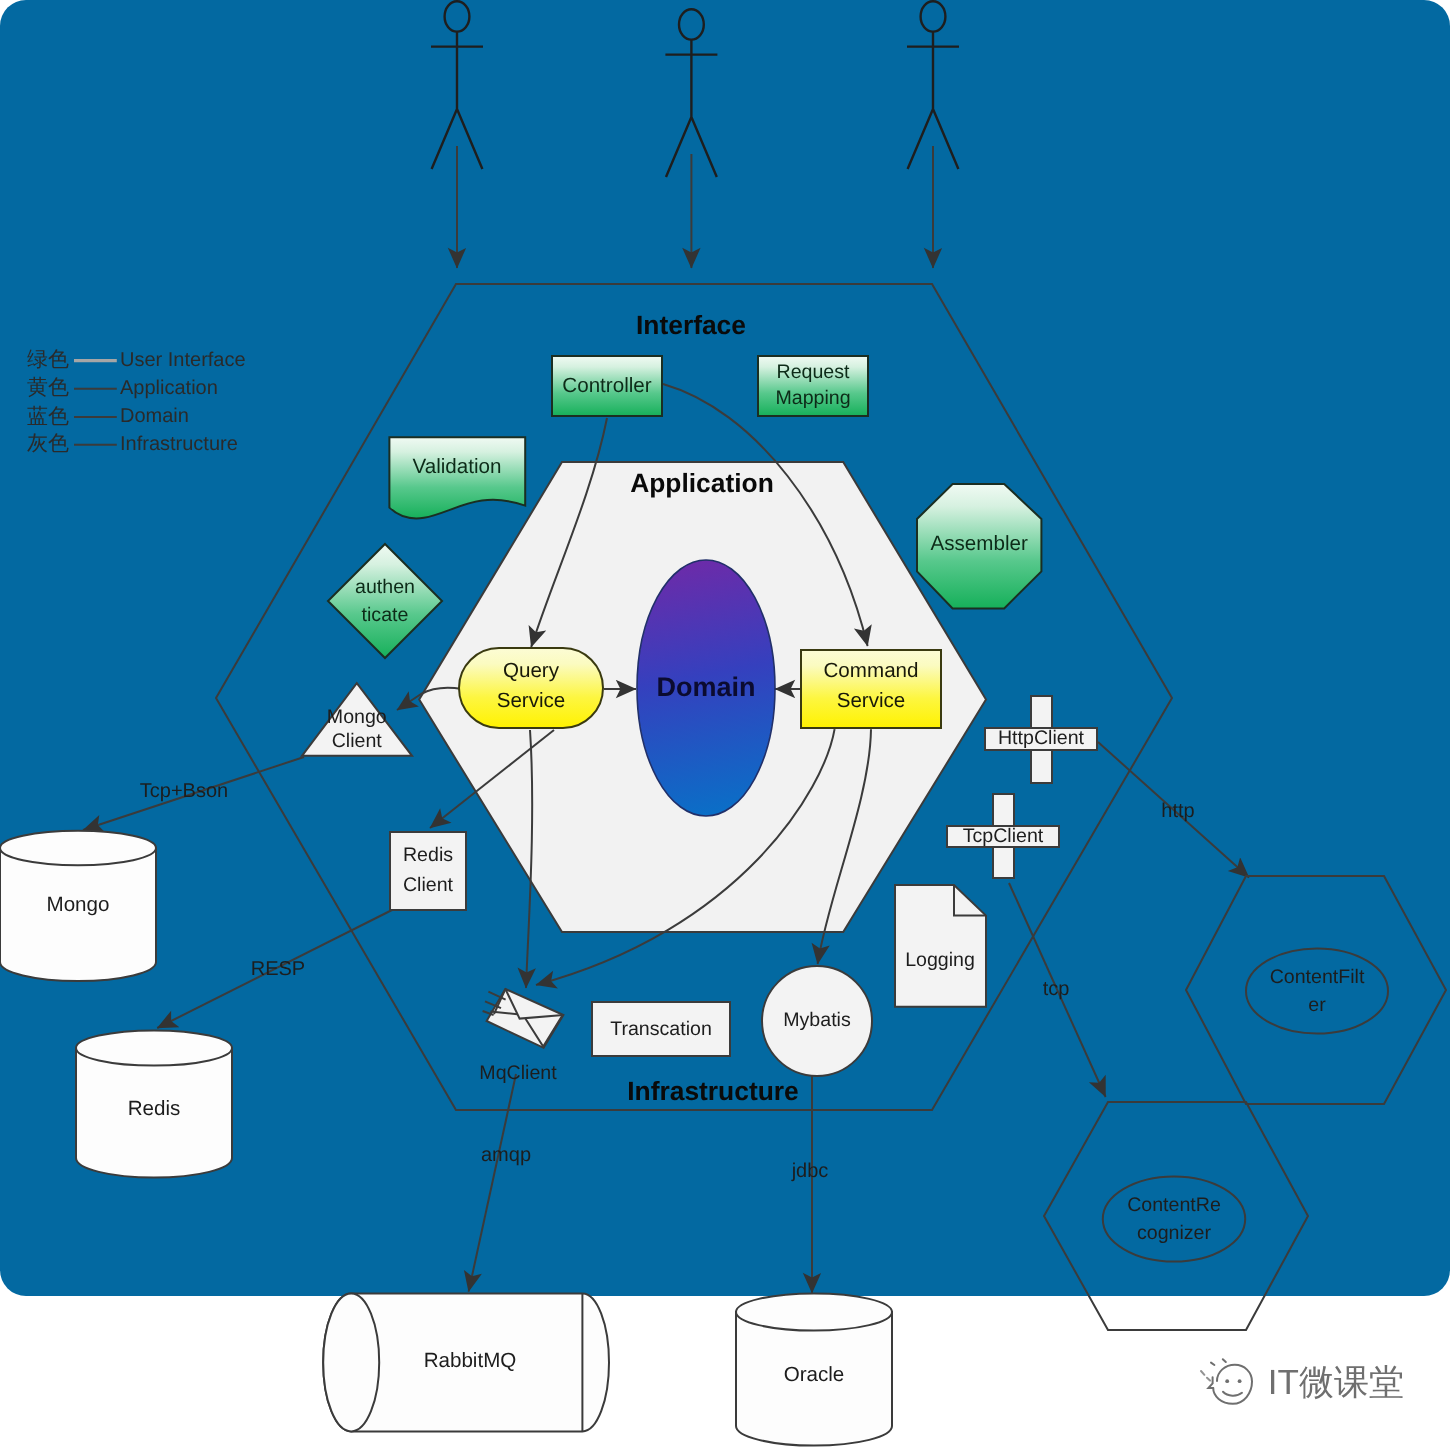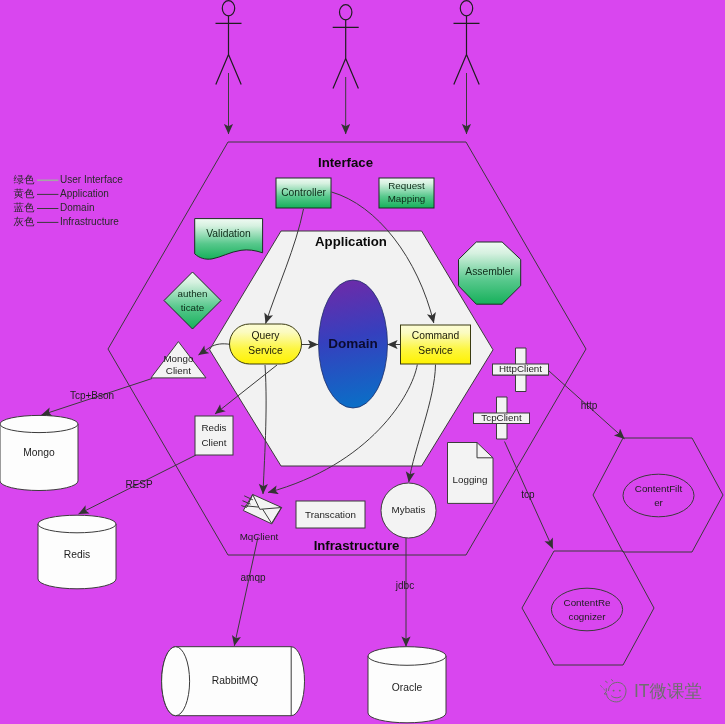--- a/index.html
+++ b/index.html
@@ -1,19 +1,19 @@
 <!DOCTYPE html>
 <html><head>
 <meta charset="utf-8">
 <title>Architecture Diagram</title>
 <style>
   html,body{margin:0;padding:0;background:#ffffff;}
   body{width:725px;height:724px;overflow:hidden;
        font-family:"Liberation Sans",sans-serif;}
-  #root{position:relative;width:725px;height:724px;background:#d946ef;}
+  #root{position:relative;width:725px;height:648px;background:#0369a1;border-radius:13px;}
   svg#diagram{position:absolute;left:0;top:0;width:725px;height:724px;display:block;
               shape-rendering:geometricPrecision;}
   .ln{fill:none;stroke:#3B3B3B;stroke-width:1;}
   .thin{fill:none;stroke:#1e1e1e;stroke-width:1.2;}
   .gray{fill:#F3F3F3;stroke:#3B3B3B;stroke-width:1;}
   .white{fill:#FDFDFD;stroke:#3B3B3B;stroke-width:1;}
   .none{fill:none;stroke:#3B3B3B;stroke-width:1;}
   .grn{fill:url(#gGreen);stroke:#1b2e22;stroke-width:1;}
   .ylw{fill:url(#gYellow);stroke:#3a3a10;stroke-width:1;}
   .t{font-family:"Liberation Sans",sans-serif;font-size:10.3px;fill:#1d1d1d;

